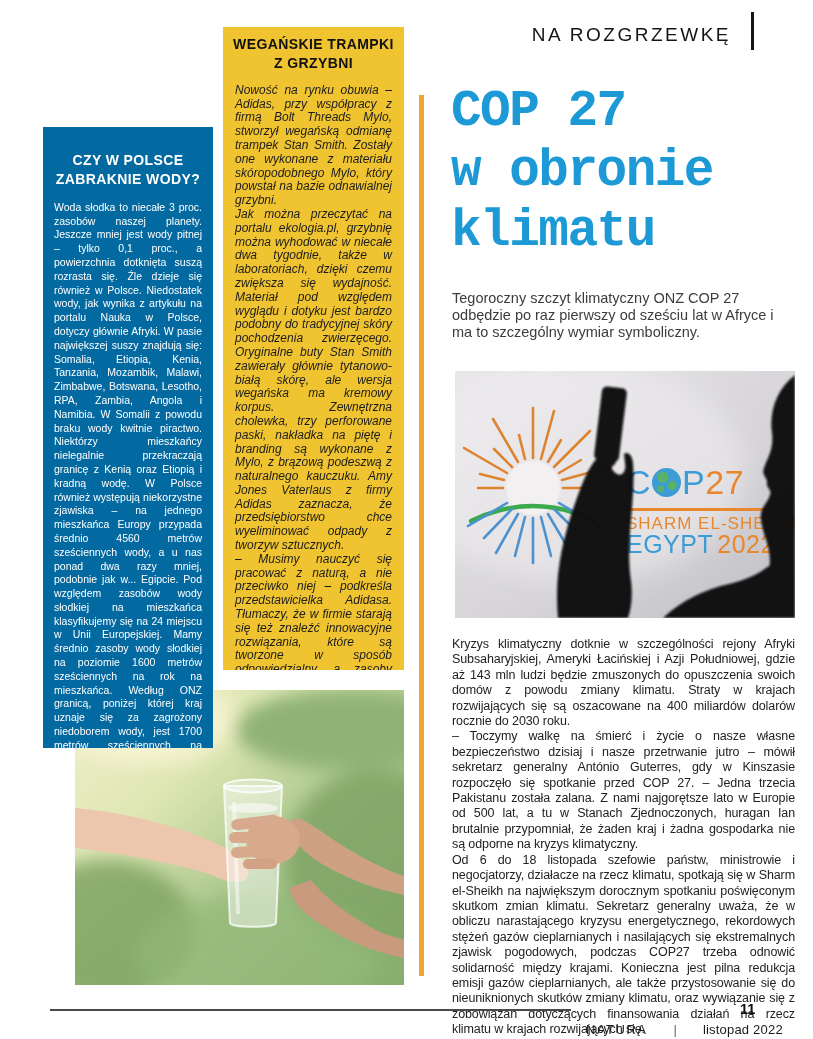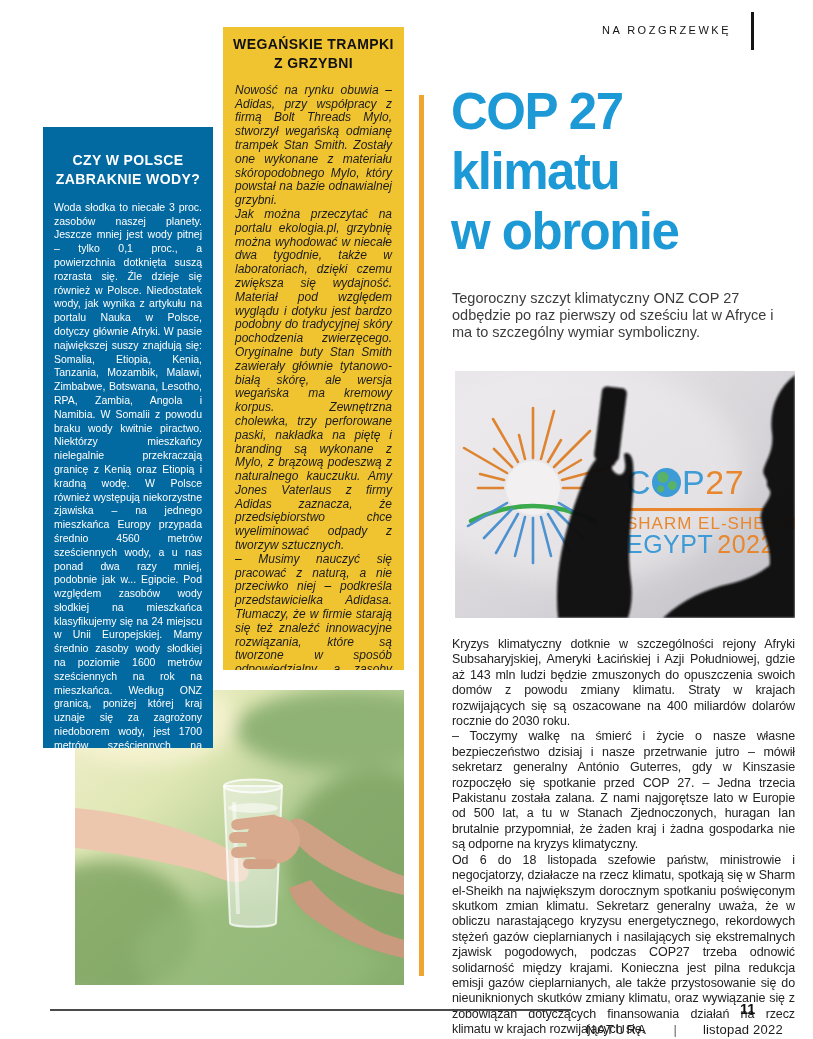--- a/index.html
+++ b/index.html
@@ -2,21 +2,21 @@
 <html><head>
 <meta charset="utf-8">
 <style>
   html,body{margin:0;padding:0;background:#ffffff;}
   .page{
     position:relative;width:813px;height:1039px;margin:0 auto;background:#ffffff;
     font-family:"Liberation Sans",sans-serif;overflow:hidden;
   }
   
   .section-label{
-    position:absolute;top:24px;right:82px;font-size:11px;letter-spacing:2.5px;
+    position:absolute;top:24px;right:82px;font-size:19px;letter-spacing:2.5px;
     color:#141414;font-weight:400;text-align:right;
   }
   .section-divider-bar{
     position:absolute;left:751px;top:12px;width:2.5px;height:38px;background:#141414;
   }
   
   .green-box{
     position:absolute;left:43px;top:127px;width:170px;height:621px;background:#0369a1;
     color:#ffffff;z-index:3;overflow:hidden;
   }
@@ -40,21 +40,21 @@
   .yellow-box .box-body p{
     margin:0;font-size:12px;line-height:13.8px;text-align:justify;font-style:italic;
   }
   
   .column-divider{
     position:absolute;left:419px;top:95px;width:5px;height:881px;background:#F0A62C;
   }
   
   .article-title{
     position:absolute;left:451px;top:82px;
-    font-family:Liberation Sans, sans-serif;font-weight:bold;font-size:51px;line-height:60px;
+    font-family:Liberation Mono, monospace;font-weight:bold;font-size:51px;line-height:60px;
     color:#1D9AD6;letter-spacing:-1.5px;
   }
   .article-lead{
     position:absolute;left:452px;top:290px;width:345px;font-size:14.5px;line-height:17px;
     color:#3c3c3c;
   }
   .article-body{
     position:absolute;left:452px;top:637px;width:343px;font-size:12.5px;line-height:15.4px;
     letter-spacing:-0.1px;text-align:justify;color:#222222;
   }
@@ -119,22 +119,22 @@
       <p>Nowość na rynku obuwia – Adidas, przy współpracy z firmą Bolt Threads Mylo, stworzył wegańską odmianę trampek Stan Smith. Zostały one wykonane z materiału skóropodobnego Mylo, który powstał na bazie odnawialnej grzybni.</p>
       <p>Jak można przeczytać na portalu ekologia.pl, grzybnię można wyhodować w niecałe dwa tygodnie, także w laboratoriach, dzięki czemu zwiększa się wydajność. Materiał pod względem wyglądu i dotyku jest bardzo podobny do tradycyjnej skóry pochodzenia zwierzęcego. Oryginalne buty Stan Smith zawierały głównie tytanowo-białą skórę, ale wersja wegańska ma kremowy korpus. Zewnętrzna cholewka, trzy perforowane paski, nakładka na piętę i branding są wykonane z Mylo, z brązową podeszwą z naturalnego kauczuku. Amy Jones Vaterlaus z firmy Adidas zaznacza, że przedsiębiorstwo chce wyeliminować odpady z tworzyw sztucznych.</p>
       <p>– Musimy nauczyć się pracować z naturą, a nie przeciwko niej – podkreśla przedstawicielka Adidasa. Tłumaczy, że w firmie starają się też znaleźć innowacyjne rozwiązania, które są tworzone w sposób odpowiedzialny, a zasoby odnawiają się w zrównoważonym tempie. Firma będzie nadal badać możliwości innowacji materialnych.</p>
     </div>
   </div>
 
   <div class="column-divider"></div>
 
   <div class="article-title">
     <div>COP 27</div>
+    <div>w obronie</div>
     <div>klimatu</div>
-    <div>w obronie</div>
   </div>
 
   <div class="article-lead">Tegoroczny szczyt klimatyczny ONZ COP 27 odbędzie po raz pierwszy od sześciu lat w Afryce i ma to szczególny wymiar symboliczny.</div>
 
   <div class="cop-photo">
     <svg width="340" height="247" viewBox="0 0 340 247">
       <defs>
         <linearGradient id="bgG" x1="0" y1="0" x2="1" y2="1">
           <stop offset="0" stop-color="#e9e7e9"></stop>
           <stop offset="0.6" stop-color="#d5d3d7"></stop>

